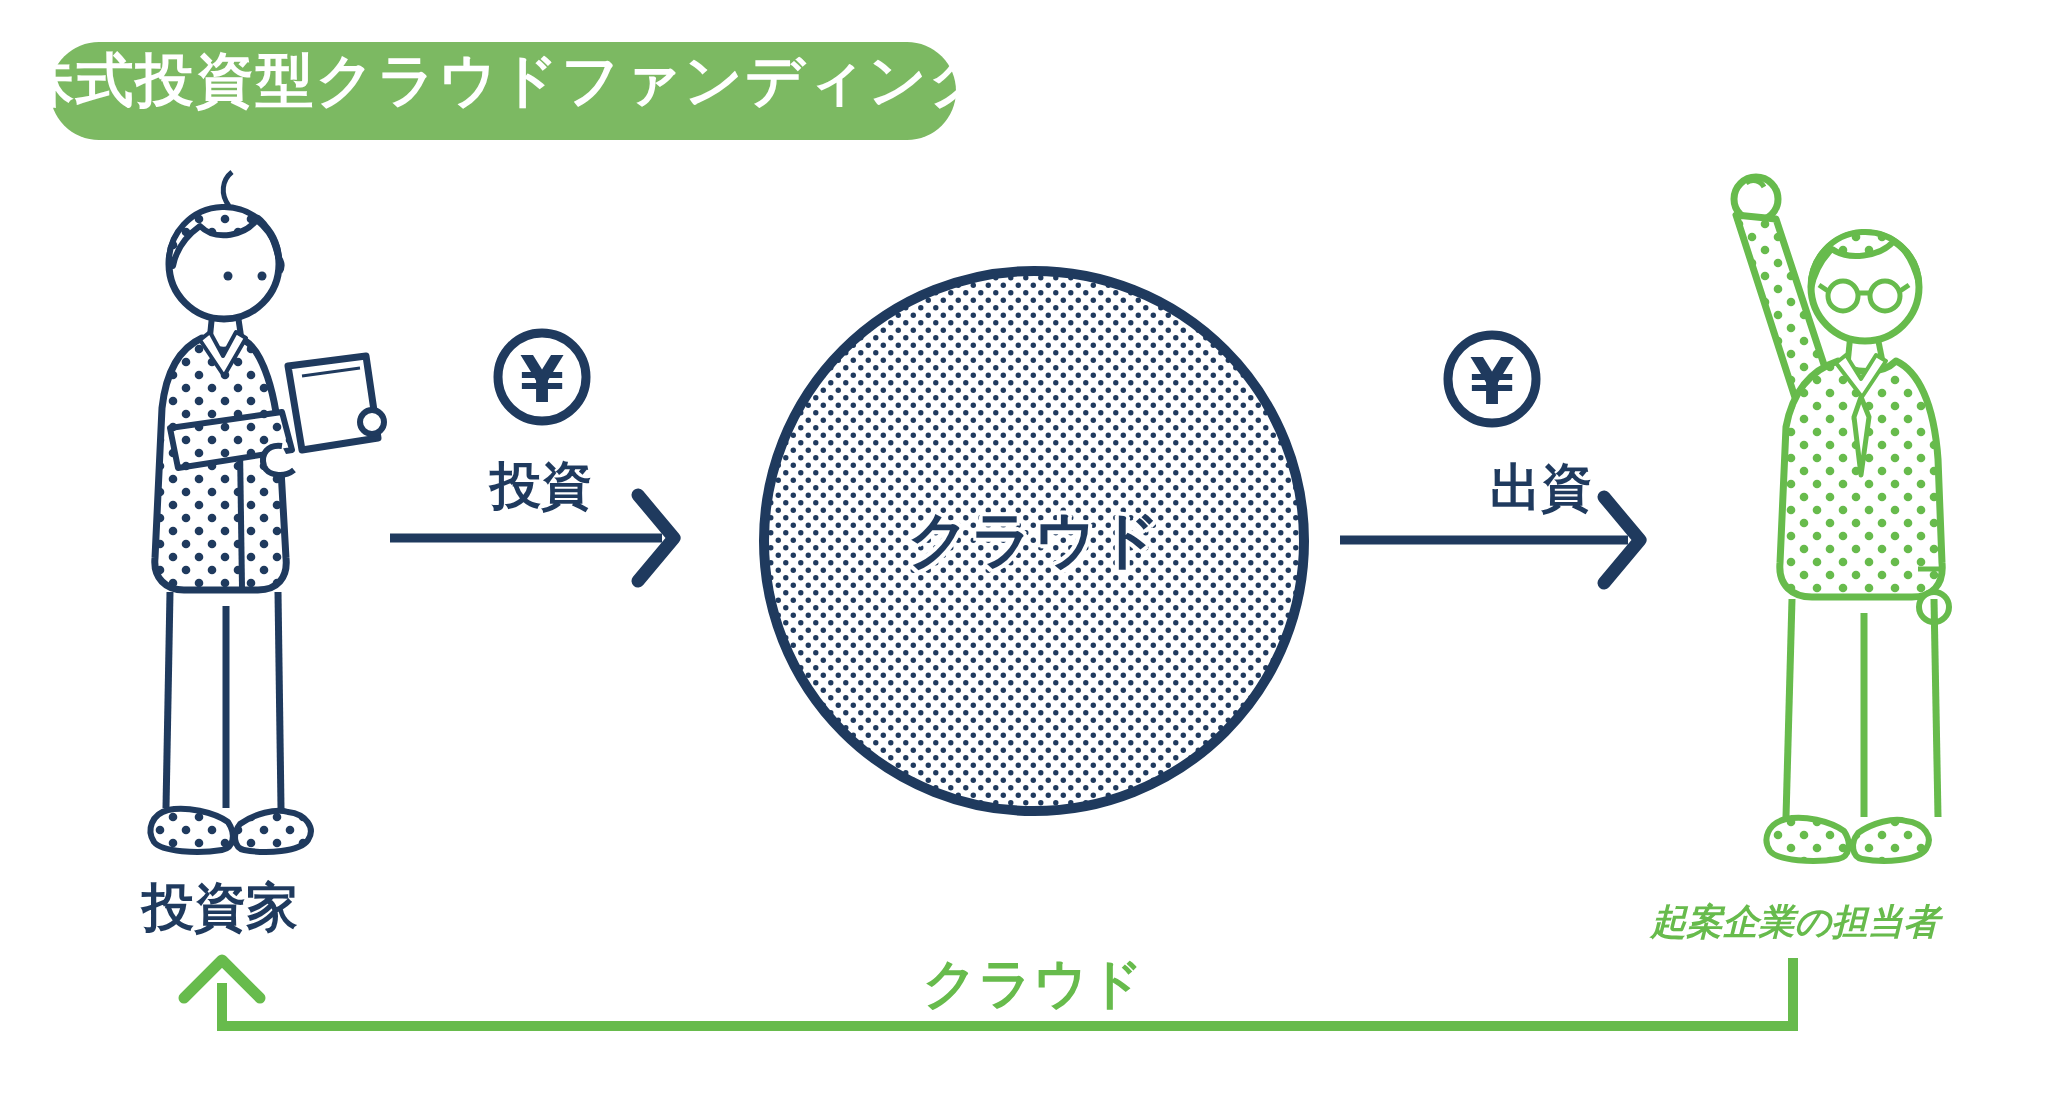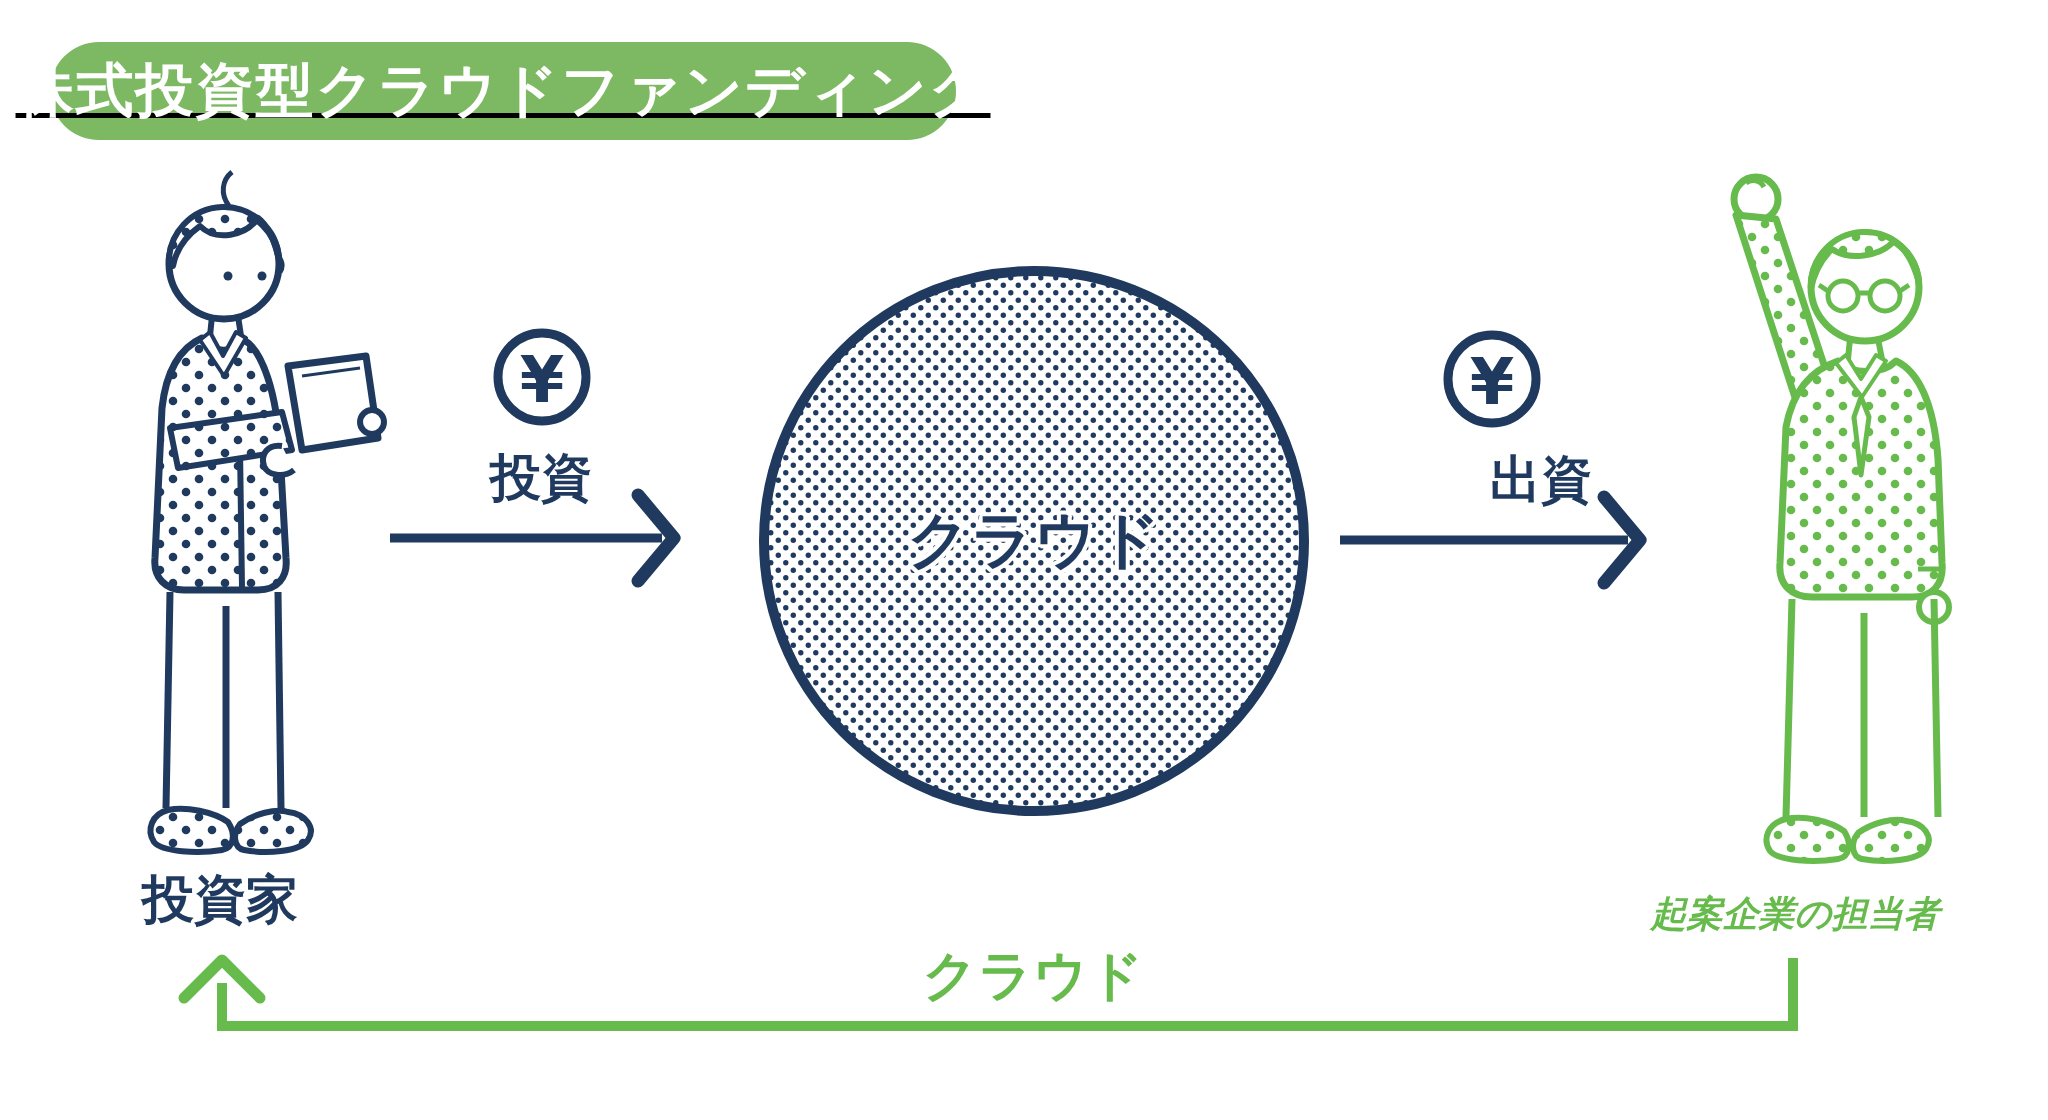--- a/index.html
+++ b/index.html
@@ -10,25 +10,25 @@
   }
   html,body{margin:0;padding:0;background:#fff;}
   .canvas{
     position:relative;width:2048px;height:1120px;
     background:var(--background);overflow:hidden;
     font-family:"Liberation Sans","DejaVu Sans",sans-serif;
   }
   .badge{
     position:absolute;left:50px;top:42px;width:906px;height:98px;
     background:var(--badge-green);border-radius:50px;
-    display:flex;align-items:center;justify-content:center;text-decoration:underline;
+    display:flex;align-items:flex-start;justify-content:center;
   }
   .badge span{color:#ffffff;font-size:58px;font-weight:800;letter-spacing:2px;white-space:nowrap;}
   .abs{position:absolute;}
-  .lbl{position:absolute;font-weight:800;text-align:center;white-space:nowrap;}
+  .lbl{position:absolute;font-weight:800;text-align:center;white-space:nowrap;margin-top:8px;}
   .lbl-navy{color:var(--navy);}
   .lbl-green{color:var(--green);}
   .investor-label{left:100px;top:865px;width:240px;font-size:52px;}
   .company-label{left:1595px;top:890px;width:400px;font-size:36px;font-style:italic;}
   .invest-label{left:441px;top:444px;width:200px;font-size:51px;}
   .fund-label{left:1392px;top:446px;width:200px;font-size:51px;text-align:right;}
   .issue-label{left:833px;top:940px;width:400px;font-size:54px;}
   .circle-text{
     position:absolute;left:752px;top:258px;width:564px;height:564px;
     display:flex;flex-direction:column;align-items:center;justify-content:center;

